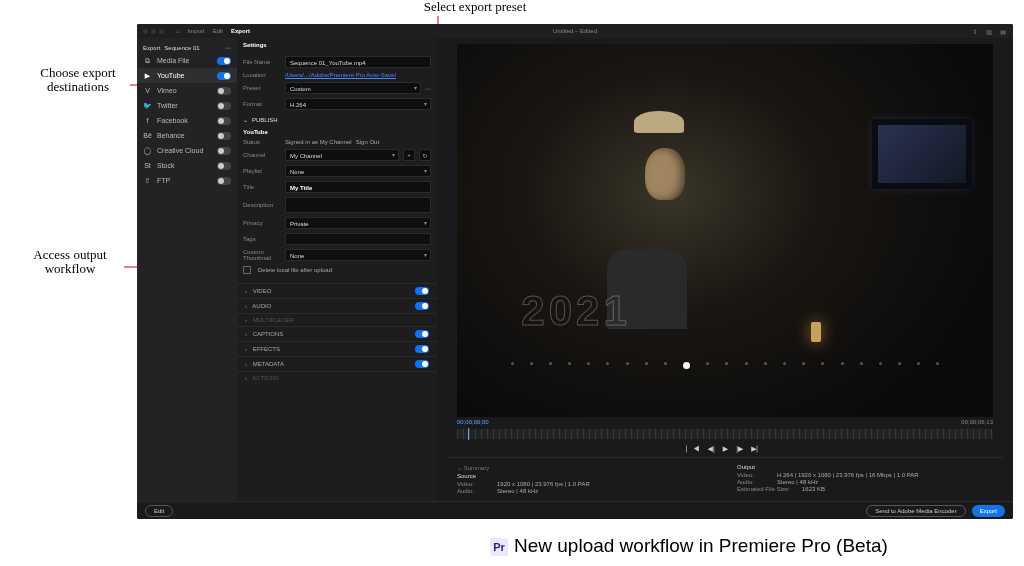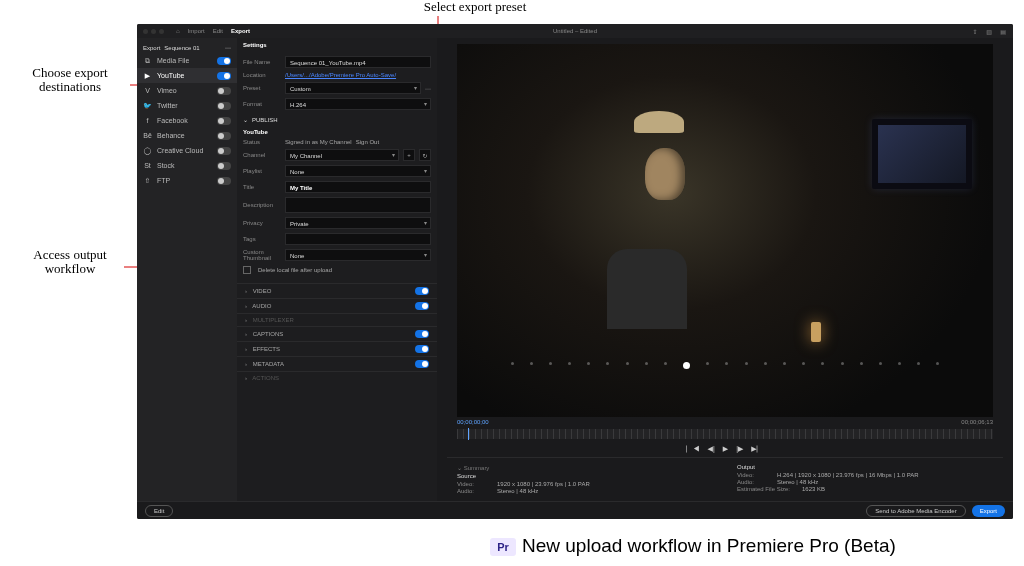--- a/index.html
+++ b/index.html
@@ -154,24 +154,24 @@
     height:18px; background:#1a1a1c; display:flex; align-items:center; padding:0 8px; border-top:1px solid #2a2a2c;
   }
   .pill { height:12px; border-radius:8px; padding:0 8px; display:flex; align-items:center; font-size:6px; }
   .pill.outline { border:1px solid #555; color:#ccc; }
   .pill.primary { background:#1473e6; color:#fff; }
   .footerbar .right { margin-left:auto; display:flex; gap:6px; }
 
   
   .callout { position:absolute; font-family: Georgia, 'Times New Roman', serif; font-size:13px; color:#000; text-align:center; line-height:1.05; }
   .callout.preset { left:400px; top:0px; width:150px; }
-  .callout.dest   { left:10px; top:66px; width:120px; }
+  .callout.dest   { left:18px; top:66px; width:120px; }
   .callout.output { left:15px; top:248px; width:110px; }
   .bottom-caption { position:absolute; left:490px; top:535px; font-size:19px; color:#000; }
-  .pr-badge { display:inline-block; width:26px; height:18px; background:#ede7ff; color:#2d2387; font-weight:bold; font-size:11px; border-radius:3px; text-align:center; line-height:18px; margin-right:6px; vertical-align:middle; }
+  .pr-badge { display:inline-block; width:18px; height:18px; background:#ede7ff; color:#2d2387; font-weight:bold; font-size:11px; border-radius:3px; text-align:center; line-height:18px; margin-right:6px; vertical-align:middle; }
 
   svg.arrow { position:absolute; pointer-events:none; }
 </style>
 </head>
 <body>
 
 <div class="callout preset">Select export preset</div>
 <div class="callout dest">Choose export destinations</div>
 <div class="callout output">Access output workflow</div>
 
@@ -365,20 +365,21 @@
           </div>
       </div>
 
       <div class="preview">
         <div class="preview-box">
           <div class="monitor"></div>
           <div class="figure-body"></div>
           <div class="figure-face"></div>
           <div class="figure-cap"></div>
           <div class="candle"></div>
+          <div class="year">2021</div>
           <div class="dots">
             <span></span>
               <span></span>
               <span></span>
               <span></span>
               <span></span>
               <span></span>
               <span></span>
               <span></span>
               <span></span>

